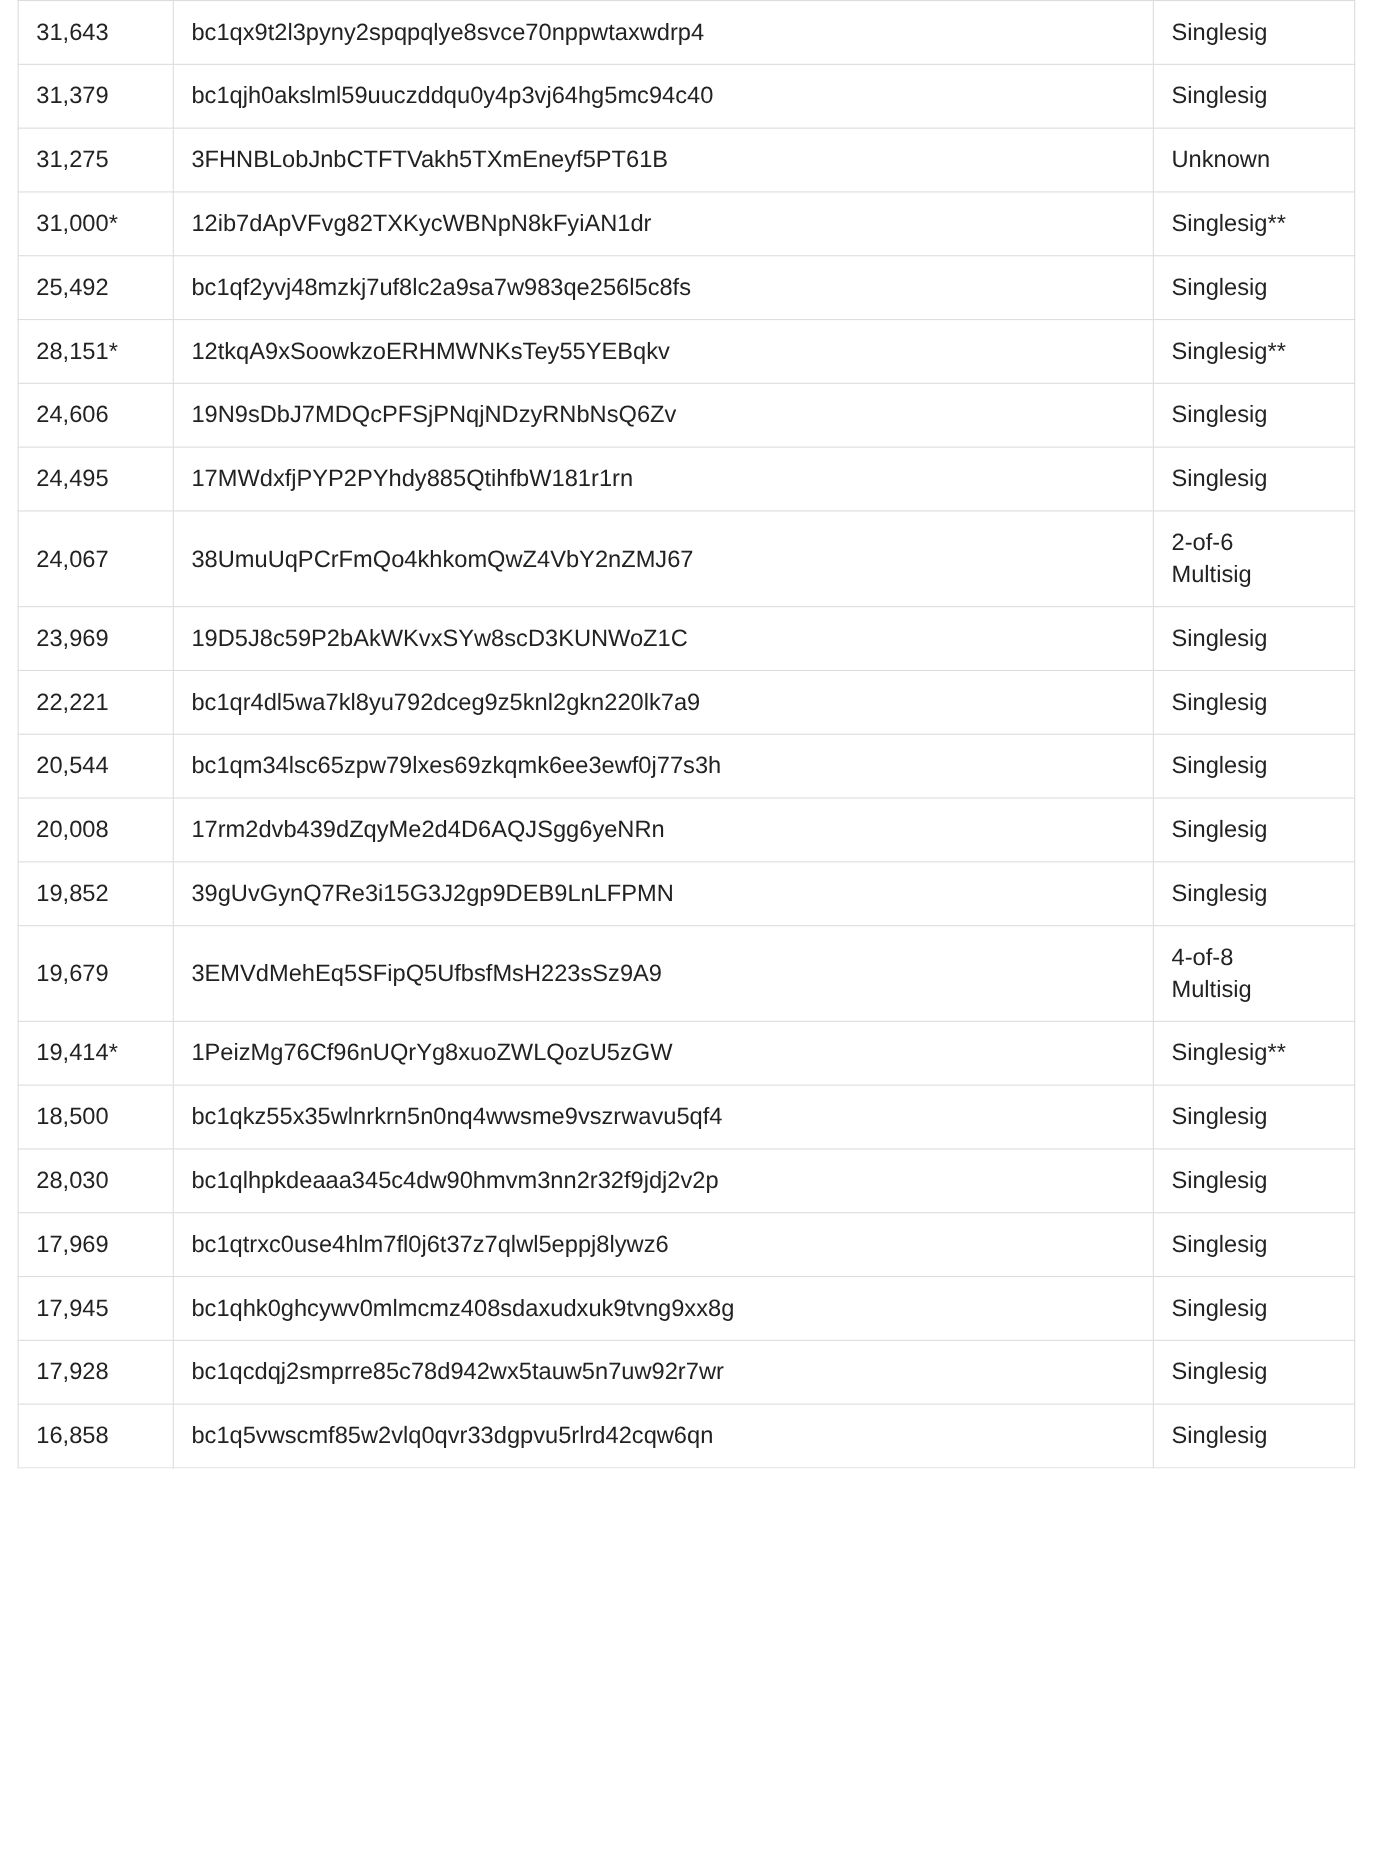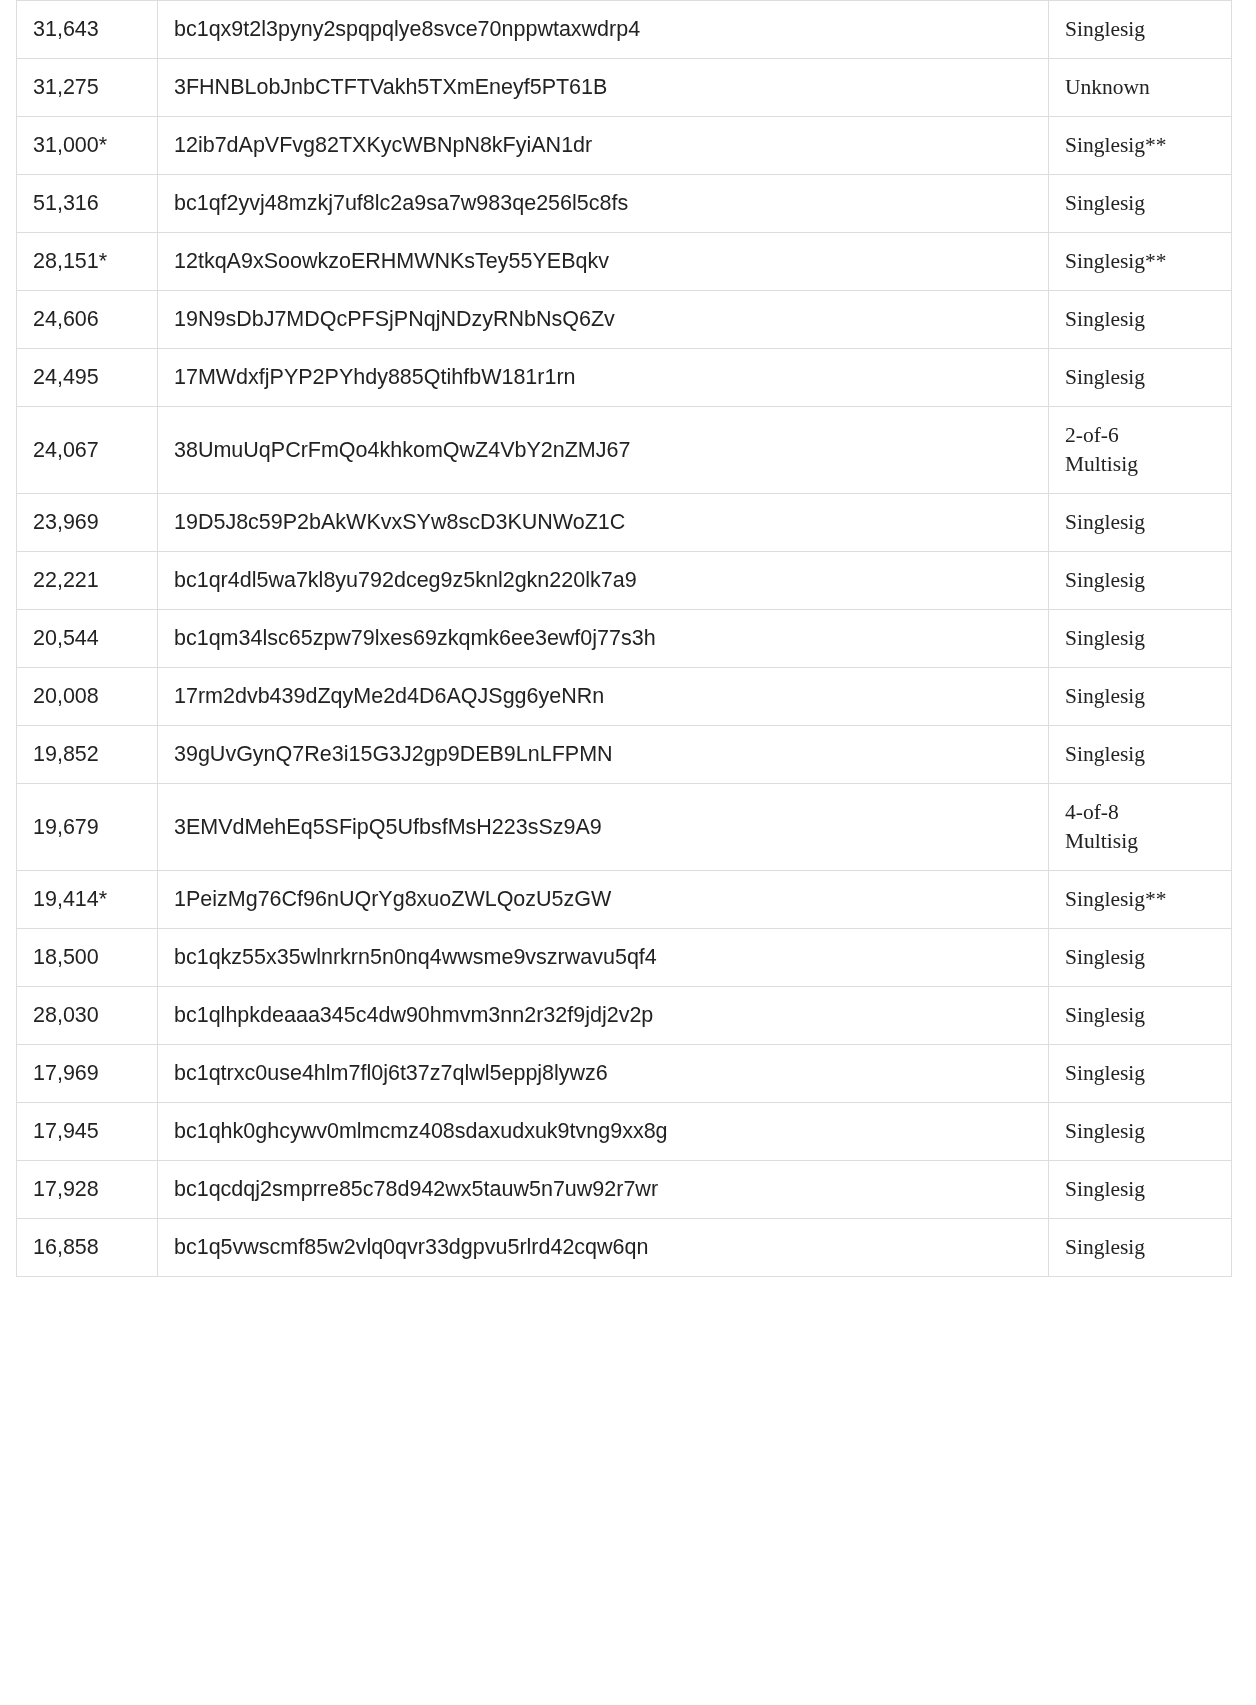--- a/index.html
+++ b/index.html
@@ -35,52 +35,58 @@
     width: 110px;
   }
   td.col-address {
     width: 860px;
   }
   td.col-type {
     width: 152px;
   }
   .type-line {
     display: block;
-    font-family: Liberation Serif, serif;
   }
 </style>
 </head>
 <body>
 
 <div class="table-wrap">
   <table class="balance-table">
     <tbody>
         <tr>
           <td class="col-amount">31,643</td>
           <td class="col-address">bc1qx9t2l3pyny2spqpqlye8svce70nppwtaxwdrp4</td>
           <td class="col-type">
             <span class="type-line">Singlesig</span>
           </td>
         </tr>
         <tr>
+          <td class="col-amount">31,379</td>
+          <td class="col-address">bc1qjh0akslml59uuczddqu0y4p3vj64hg5mc94c40</td>
+          <td class="col-type">
+            <span class="type-line">Singlesig</span>
+          </td>
+        </tr>
+        <tr>
           <td class="col-amount">31,275</td>
           <td class="col-address">3FHNBLobJnbCTFTVakh5TXmEneyf5PT61B</td>
           <td class="col-type">
             <span class="type-line">Unknown</span>
           </td>
         </tr>
         <tr>
           <td class="col-amount">31,000*</td>
           <td class="col-address">12ib7dApVFvg82TXKycWBNpN8kFyiAN1dr</td>
           <td class="col-type">
             <span class="type-line">Singlesig**</span>
           </td>
         </tr>
         <tr>
-          <td class="col-amount">51,316</td>
+          <td class="col-amount">25,492</td>
           <td class="col-address">bc1qf2yvj48mzkj7uf8lc2a9sa7w983qe256l5c8fs</td>
           <td class="col-type">
             <span class="type-line">Singlesig</span>
           </td>
         </tr>
         <tr>
           <td class="col-amount">28,151*</td>
           <td class="col-address">12tkqA9xSoowkzoERHMWNKsTey55YEBqkv</td>
           <td class="col-type">
             <span class="type-line">Singlesig**</span>

